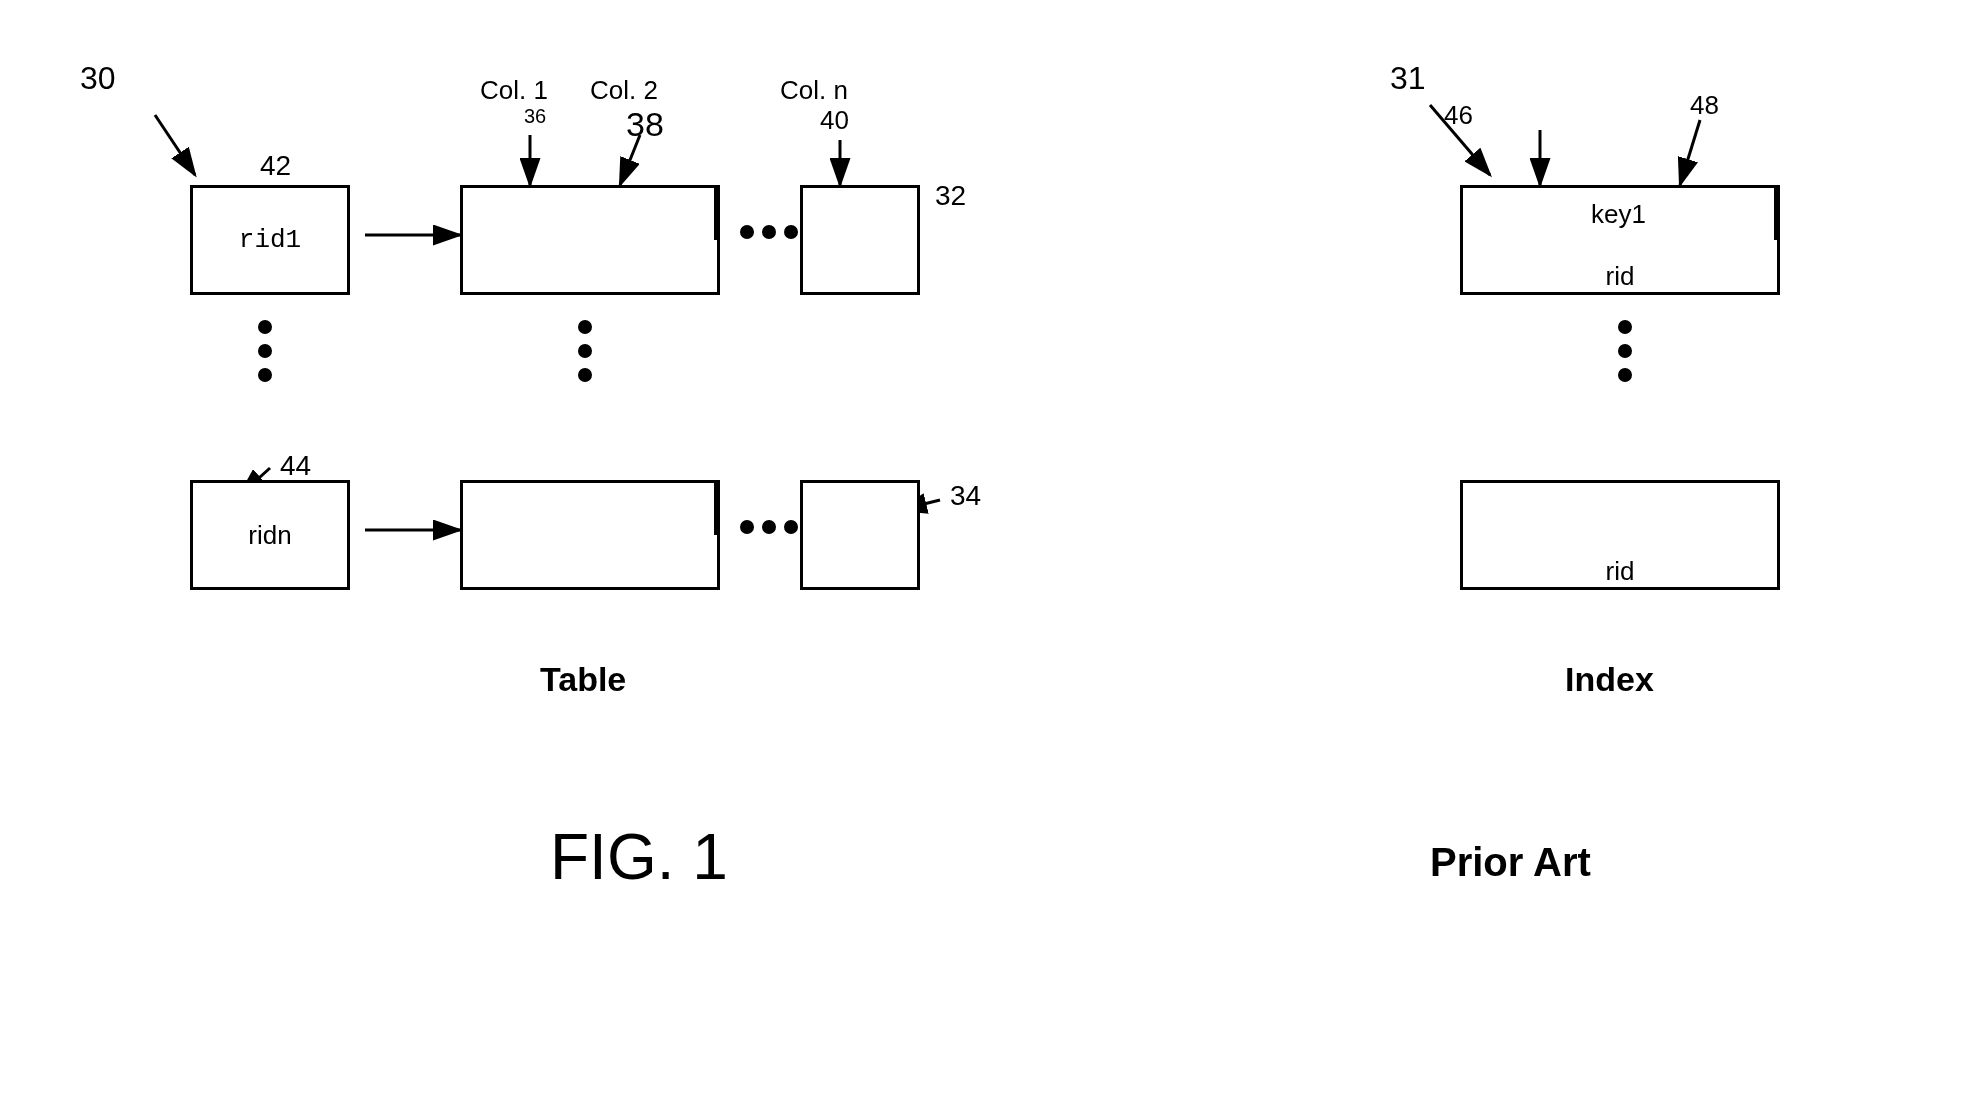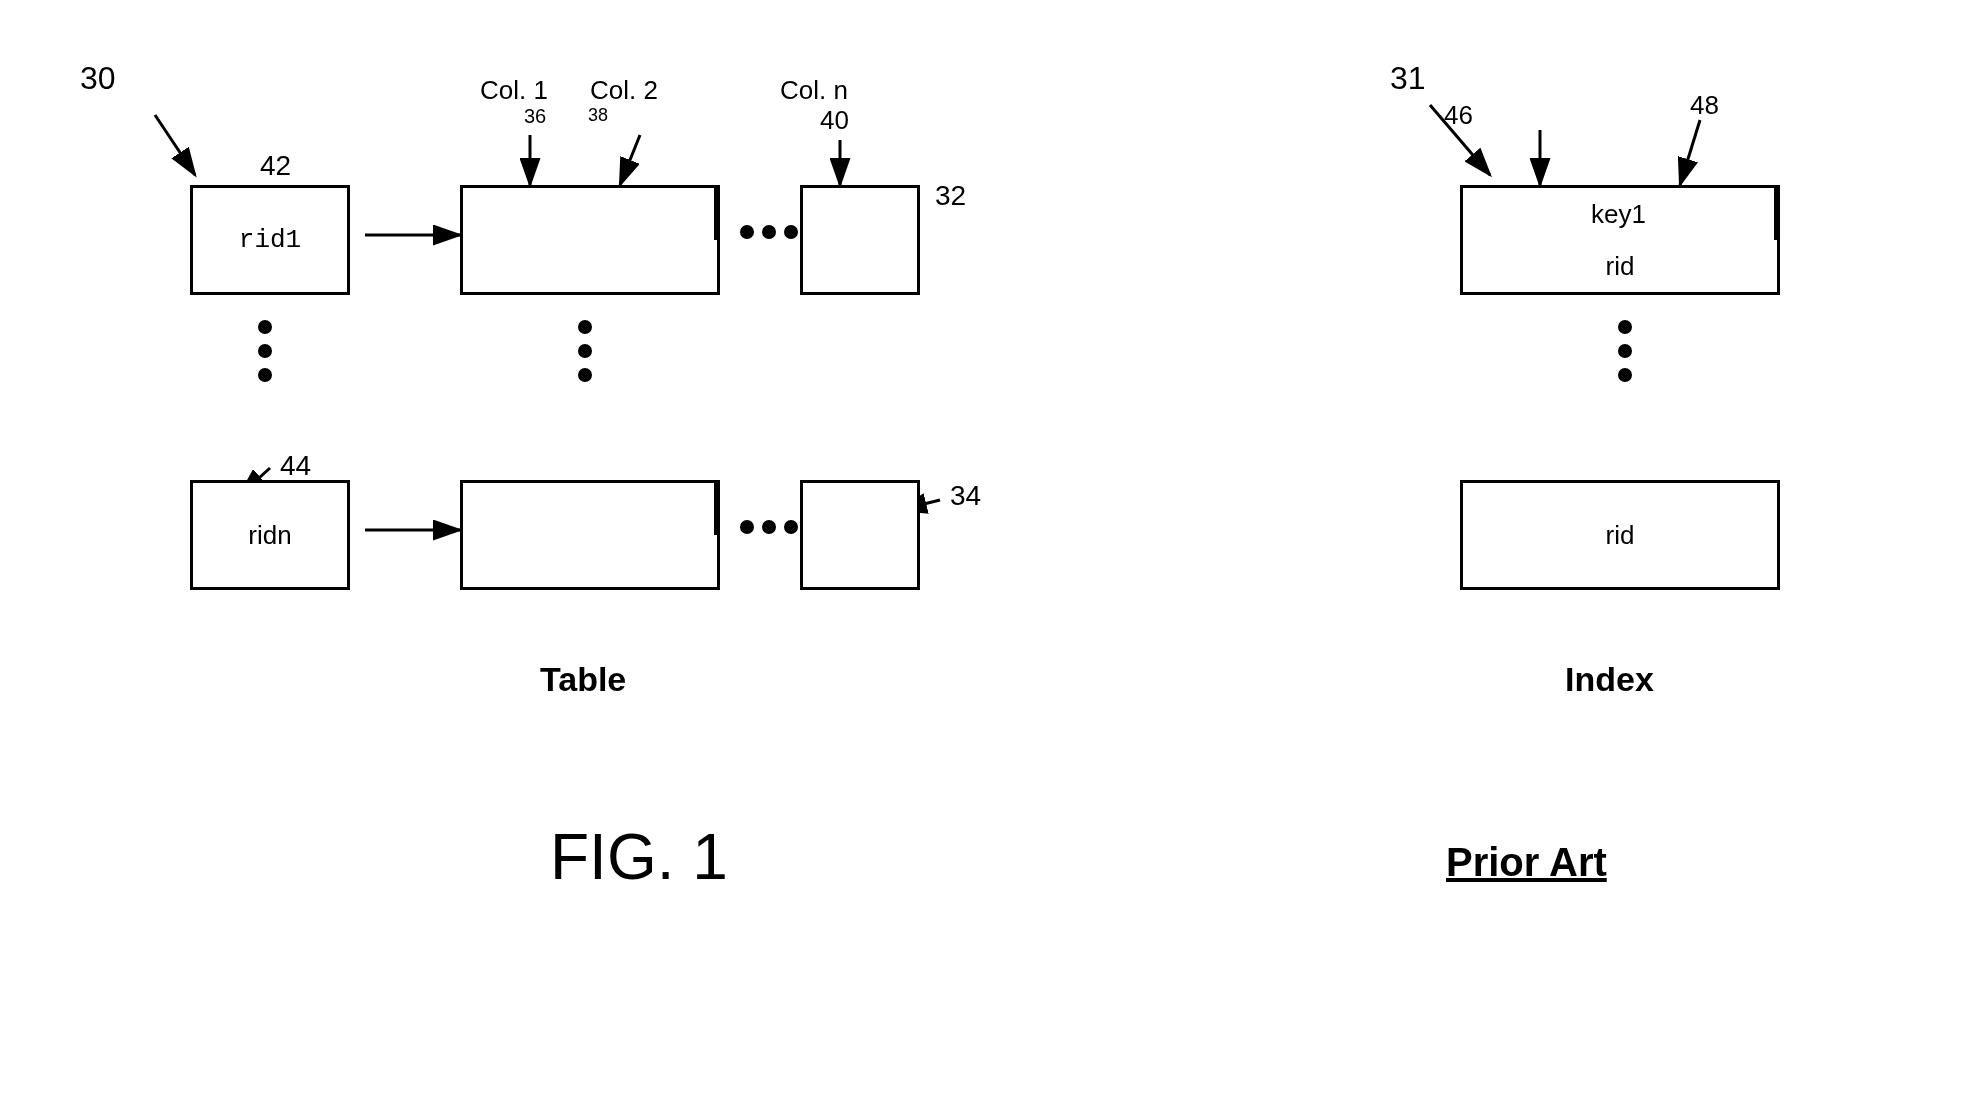--- a/index.html
+++ b/index.html
@@ -37,20 +37,21 @@
     .box-divided .cell {
       flex: 1;
       border-right: 3px solid #000;
       display: flex;
       align-items: center;
       justify-content: center;
       font-size: 26px;
     }
     .box-divided .cell:last-child {
       border-right: none;
+      align-items: flex-end;
     }
     .label {
       position: absolute;
       font-size: 26px;
       font-weight: normal;
       color: #000;
     }
     .label-bold {
       position: absolute;
       font-size: 28px;
@@ -62,22 +63,20 @@
       position: absolute;
       font-size: 56px;
       font-weight: normal;
       color: #000;
     }
     .label-underline {
       position: absolute;
       font-size: 34px;
       font-weight: bold;
       color: #000;
-      text-decoration: underline;
-      margin-left: 16px;
     }
     .dots-vertical {
       position: absolute;
       display: flex;
       flex-direction: column;
       align-items: center;
       gap: 10px;
     }
     .dot {
       width: 14px;
@@ -151,21 +150,21 @@
   </div>
 
   <span class="label" style="left:260px; top:150px; font-size:28px;">42</span>
 
   <span class="label" style="left:480px; top:75px; font-size:26px;">Col. 1</span>
 
   <span class="label" style="left:524px; top:105px; font-size:20px;">36</span>
 
   <span class="label" style="left:590px; top:75px; font-size:26px;">Col. 2</span>
 
-  <span class="label" style="left:588px; top:105px; font-size:18px;">38</span>
+  <span class="label" style="left:626px; top:105px; font-size:34px;">38</span>
 
   <span class="label" style="left:780px; top:75px; font-size:26px;">Col. n</span>
 
   <span class="label" style="left:820px; top:105px; font-size:26px;">40</span>
 
   <div class="box-divided" style="left:460px; top:185px; width:260px; height:110px;">
     <div class="cell"></div>
     <div class="cell"></div>
   </div>
 

